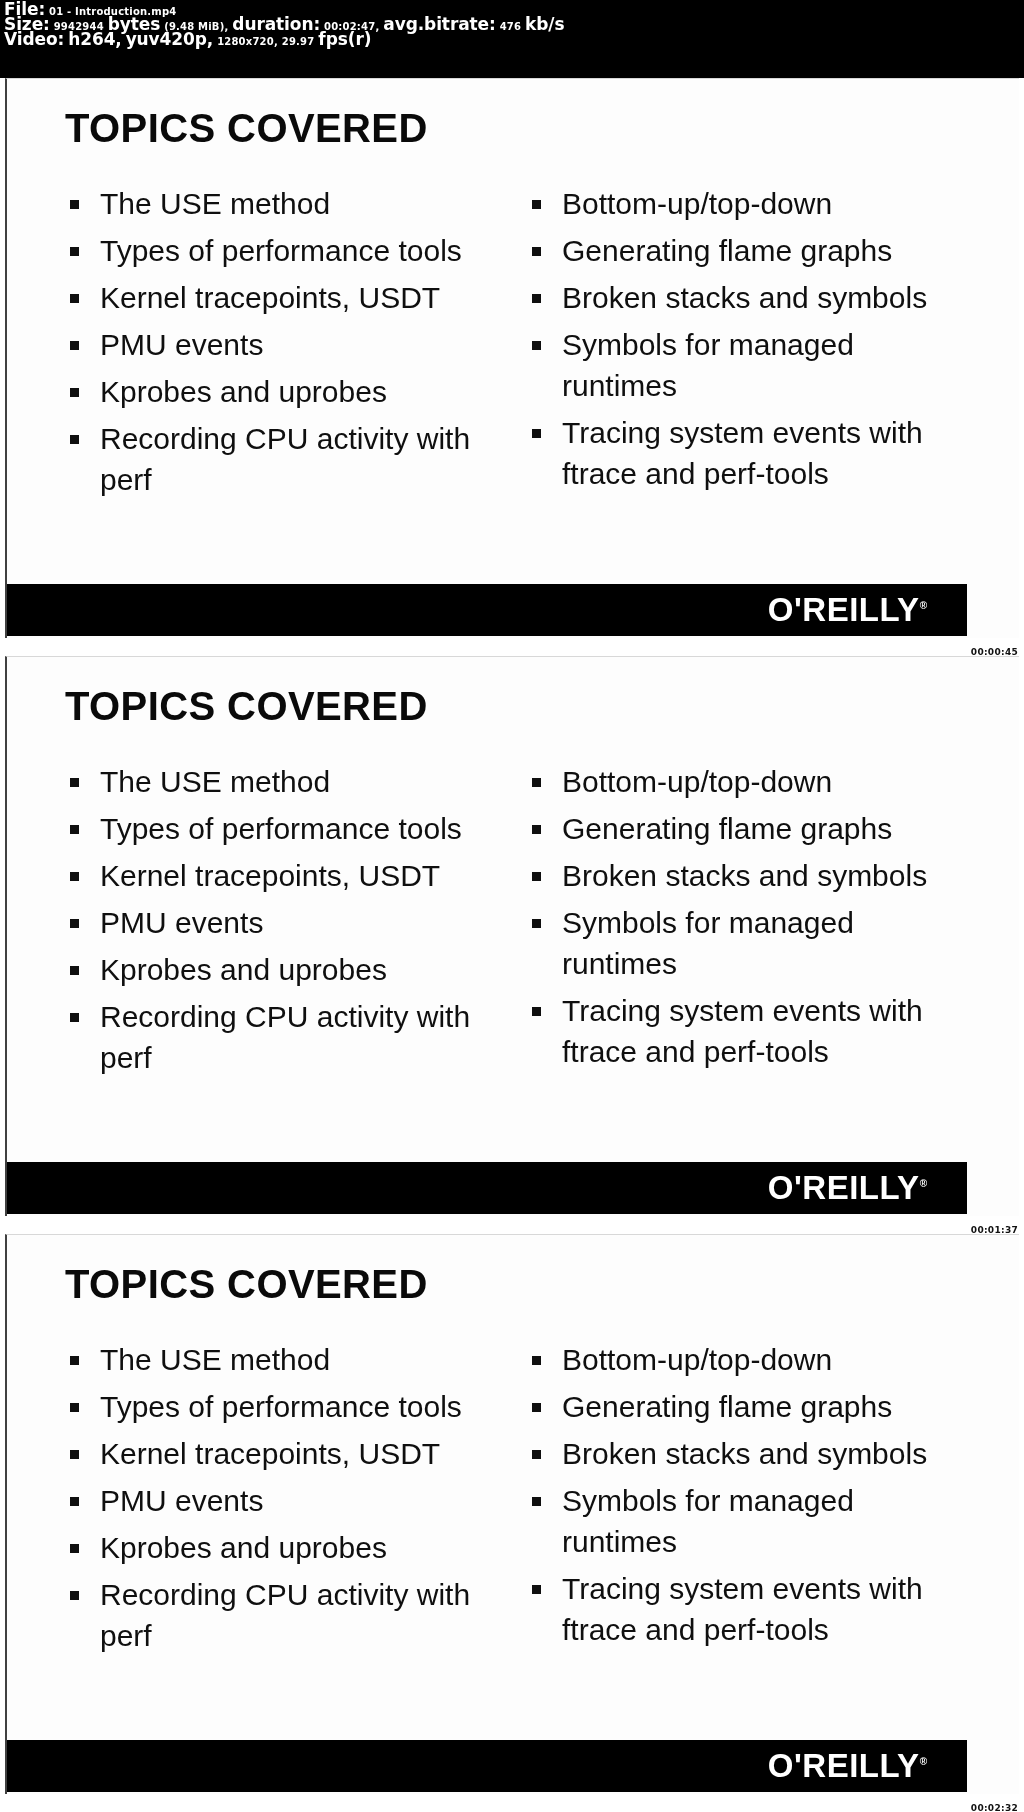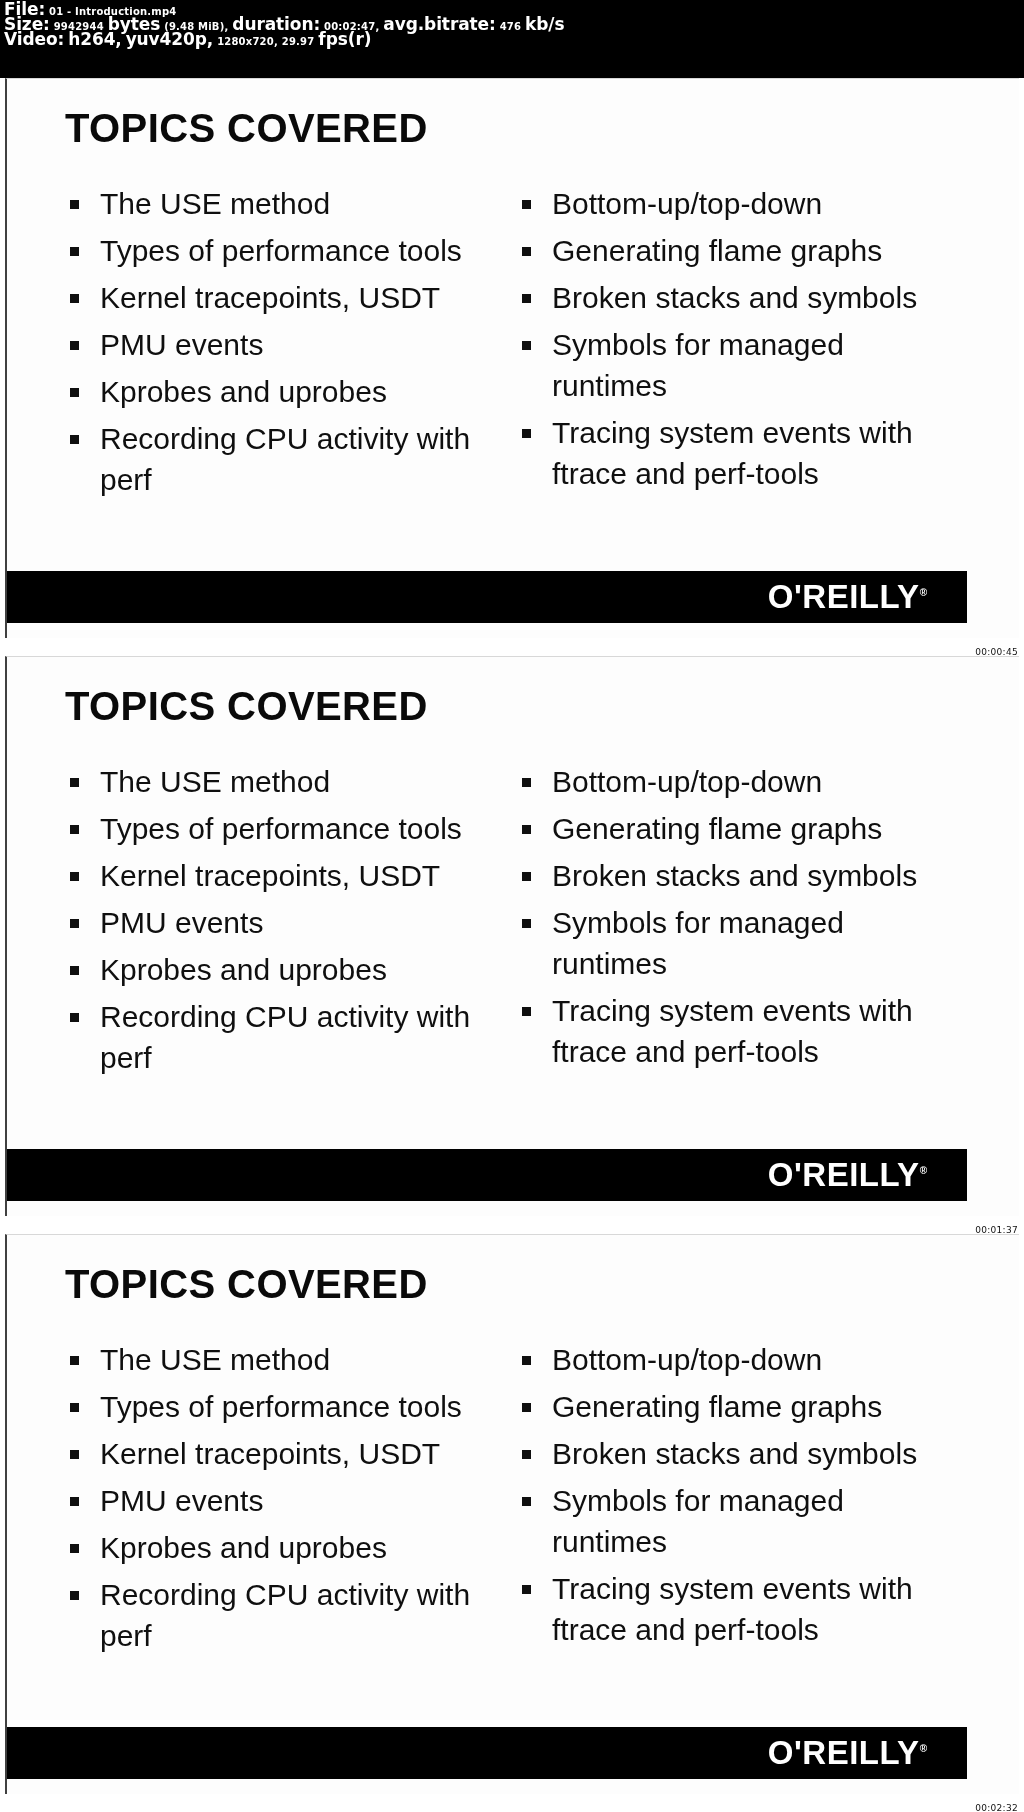--- a/index.html
+++ b/index.html
@@ -59,21 +59,21 @@
     font-family:"Liberation Sans", sans-serif;
     font-weight:bold;
     font-size:40px;
     line-height:46px;
     color:#0a0a0a;
     letter-spacing:0.4px;
   }
   .cols {
     display:flex;
     margin-top:32px;
-    gap:0px;
+    gap:10px;
   }
   .col { }
   .col-left  { width:452px; padding-right:4px; }
   .col-right { width:440px; }
   ul.bullets { list-style:none; }
   ul.bullets li {
     position:relative;
     font-family:"Liberation Sans", sans-serif;
     font-size:30px;
     line-height:41px;
@@ -86,21 +86,21 @@
     left:5px;
     top:17px;
     width:9px;
     height:9px;
     background:#0f0f0f;
   }
   
   .oreilly-bar {
     position:absolute;
     left:0;
-    bottom:15px;
+    bottom:2px;
     width:960px;
     height:52px;
     background:#000000;
     display:flex;
     align-items:center;
     justify-content:flex-end;
     padding-right:40px;
   }
   .oreilly-logo {
     color:#ffffff;
@@ -113,21 +113,21 @@
   .oreilly-logo .tm {
     font-size:10px;
     vertical-align:super;
     letter-spacing:0;
   }
   .timestamp {
     position:absolute;
     right:6px;
     bottom:-1px;
     font-family:"DejaVu Sans", sans-serif;
-    font-weight:normal;
+    font-weight:bold;
     font-size:9px;
     color:#111111;
     letter-spacing:0.3px;
     text-shadow:0 0 1px rgba(255,255,255,0.9);
   }
 </style>
 </head>
 <body>
 
 <div id="sheet">

